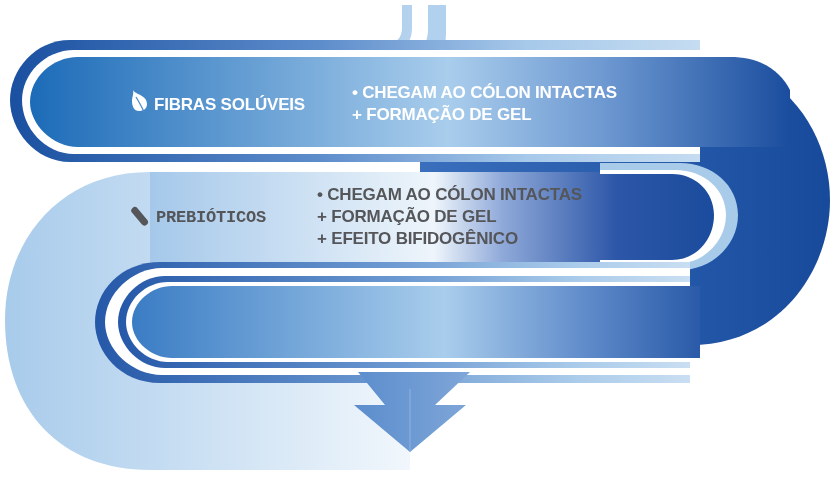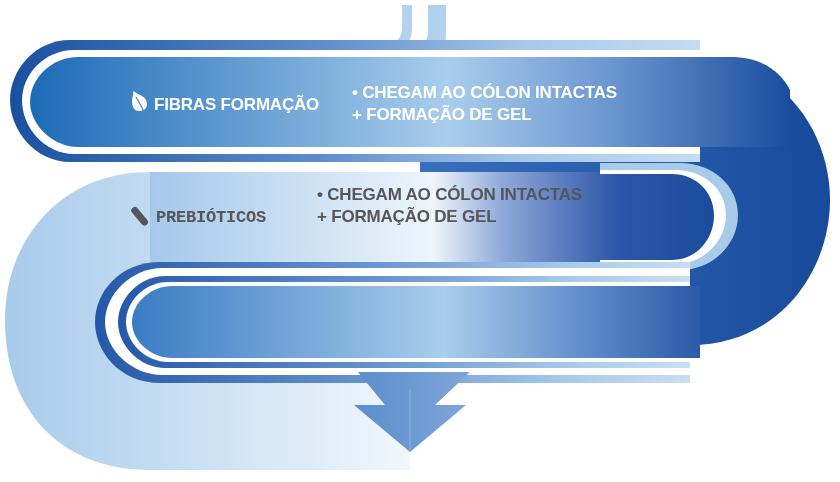--- a/index.html
+++ b/index.html
@@ -94,28 +94,29 @@
   <path d="M358 372 L470 372 L435 405 L466 405 L410 452 L354 405 L385 405 Z" fill="url(#gArrow)"></path>
   <line x1="410" y1="389" x2="410" y2="452" stroke="#8eb2de" stroke-width="1"></line>
 </svg>
 
 <div class="icon" style="left:131px; top:89px; width:18px; height:24px;">
   <svg width="18" height="24" viewBox="0 0 18 24">
       <path d="M2 1 C5 6 16 6 16 15 C16 20 12 22 8 22 C3 22 1 17 1 12 C1 8 3 5 2 1 Z" fill="#ffffff"></path>
       <path d="M5 8 C8 13 11 18 13 23" stroke="#4d8ccc" stroke-width="1.3" fill="none"></path>
     </svg>
 </div>
-<div class="label white" style="left:154px; top:94px;">FIBRAS FORMAÇÃO</div>
+<div class="label white" style="left:154px; top:94px;">FIBRAS SOLÚVEIS</div>
 <div class="label white lines" style="left:352px; top:82px;">
   <div>• CHEGAM AO CÓLON INTACTAS</div>
   <div>+ FORMAÇÃO DE GEL</div>
 </div>
 
 <div class="icon" style="left:130px; top:206px; width:20px; height:20px;">
   <svg width="20" height="20" viewBox="0 0 20 20">
       <rect x="6" y="-1" width="7" height="22" rx="3.5" transform="rotate(-40 10 10)" fill="#55565a"></rect>
     </svg>
 </div>
 <div class="label dark" style="left:156px; top:207px;font-family:Liberation Mono, monospace;">PREBIÓTICOS</div>
 <div class="label dark lines" style="left:317px; top:184px;">
   <div>• CHEGAM AO CÓLON INTACTAS</div>
   <div>+ FORMAÇÃO DE GEL</div>
+  <div>+ EFEITO BIFIDOGÊNICO</div>
 </div>
 
 </body></html>

